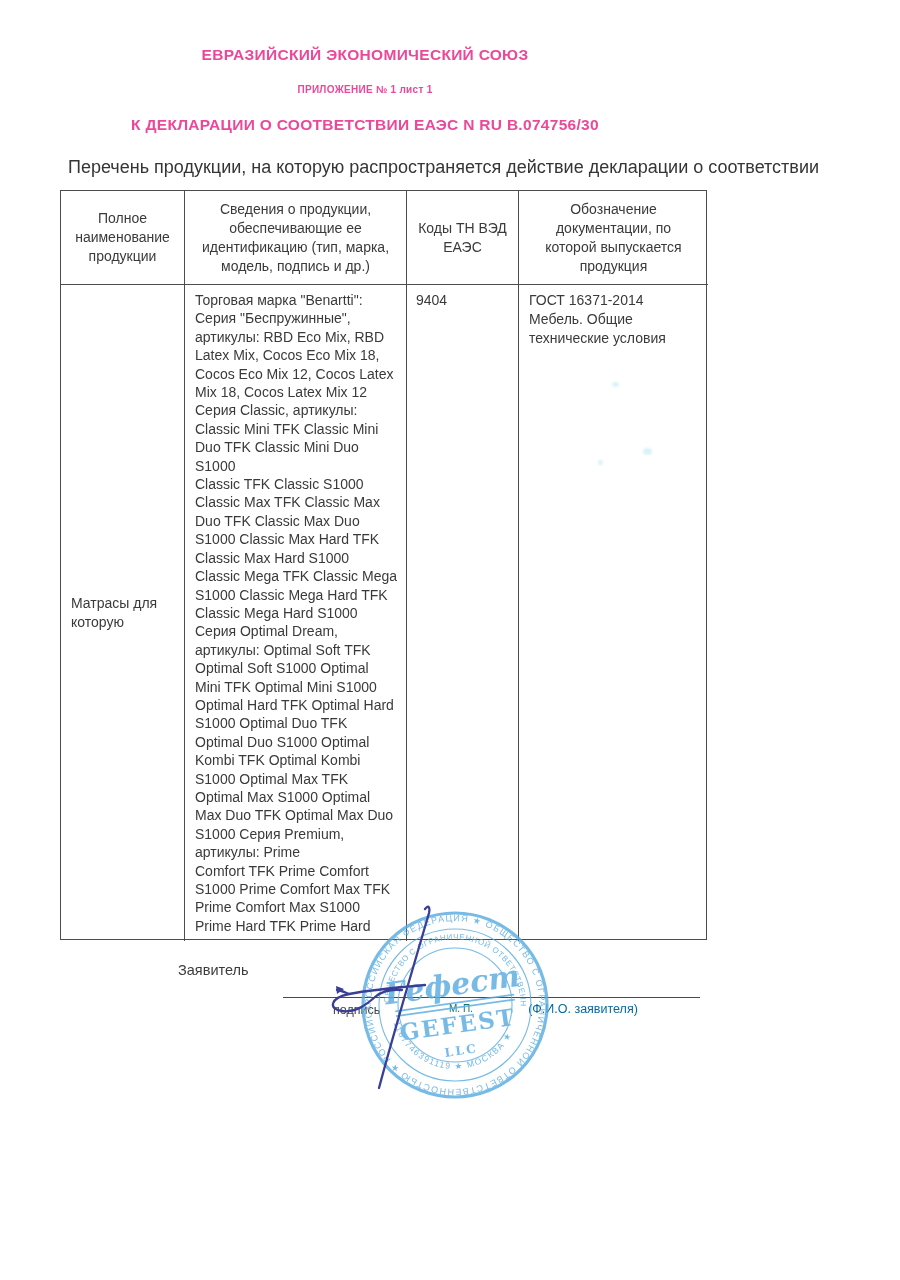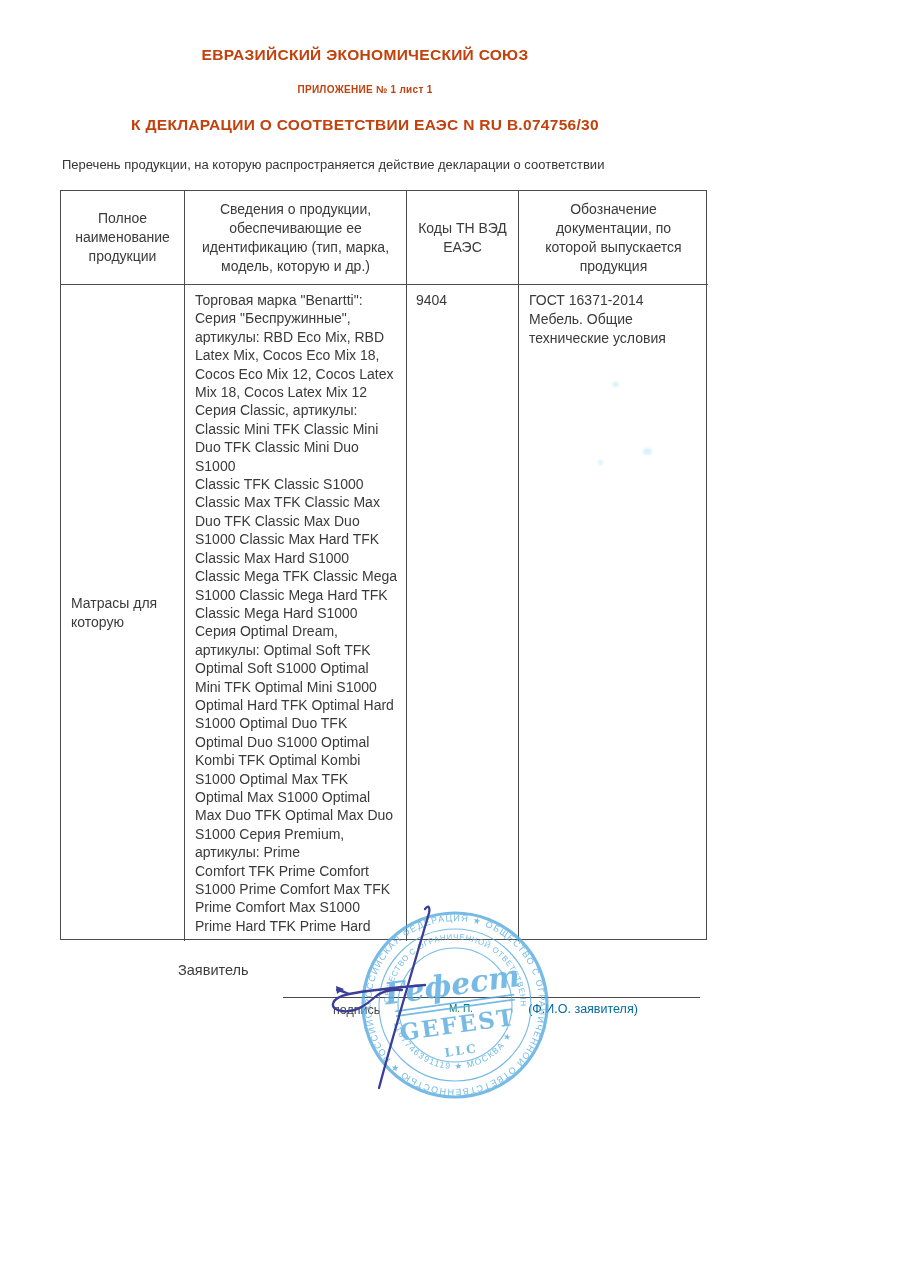--- a/index.html
+++ b/index.html
@@ -4,25 +4,25 @@
 <style>
   * { margin:0; padding:0; box-sizing:border-box; }
   html,body { background:#e8e8e8; }
   .page {
     position:relative; width:900px; height:1280px; background:#ffffff;
     font-family:"Liberation Sans", sans-serif; color:#333; overflow:hidden;
     margin:0 auto;
   }
   .preline { white-space:pre-line; }
   .hdr { position:absolute; left:42px; width:646px; text-align:center;
-         font-weight:bold; color:#c2410c; letter-spacing:.3px; }
+         font-weight:bold; color:#ec4899; letter-spacing:.3px; }
   .hdr1 { top:46px;  font-size:15.5px; }
   .hdr2 { top:84px;  font-size:10px;  }
   .hdr3 { top:116px; font-size:15.5px; }
-  .intro { position:absolute; left:62px; top:157px; font-size:13px; color:#353535; }
+  .intro { position:absolute; left:68px; top:157px; font-size:18px; color:#353535; }
 
   .doc-table {
     position:absolute; left:42px; top:190px; width:647px; height:750px;
     display:grid; grid-template-columns:124px 222px 112px 189px;
     grid-template-rows:94px 656px;
     border:1.4px solid #4c4c4c;
     margin-left:18px;
   }
   .cell { border-right:1px solid #4c4c4c; font-size:14px; color:#3a3a3a; }
   .cell.last { border-right:none; }
@@ -62,21 +62,21 @@
   <div class="hdr hdr3">К ДЕКЛАРАЦИИ О СООТВЕТСТВИИ ЕАЭС N RU В.074756/30</div>
   <div class="intro">Перечень продукции, на которую распространяется действие декларации о соответствии</div>
 
   <div class="doc-table">
     <div class="cell th preline">Полное
 наименование
 продукции</div>
     <div class="cell th preline">Сведения о продукции,
 обеспечивающие ее
 идентификацию (тип, марка,
-модель, которую и др.)</div>
+модель, подпись и др.)</div>
     <div class="cell th preline">Коды ТН ВЭД
 ЕАЭС</div>
     <div class="cell th last preline">Обозначение
 документации, по
 которой выпускается
 продукция</div>
 
     <div class="cell td td-name preline">Матрасы для
 которую</div>
     <div class="cell td td-id preline">Торговая марка "Benartti":

